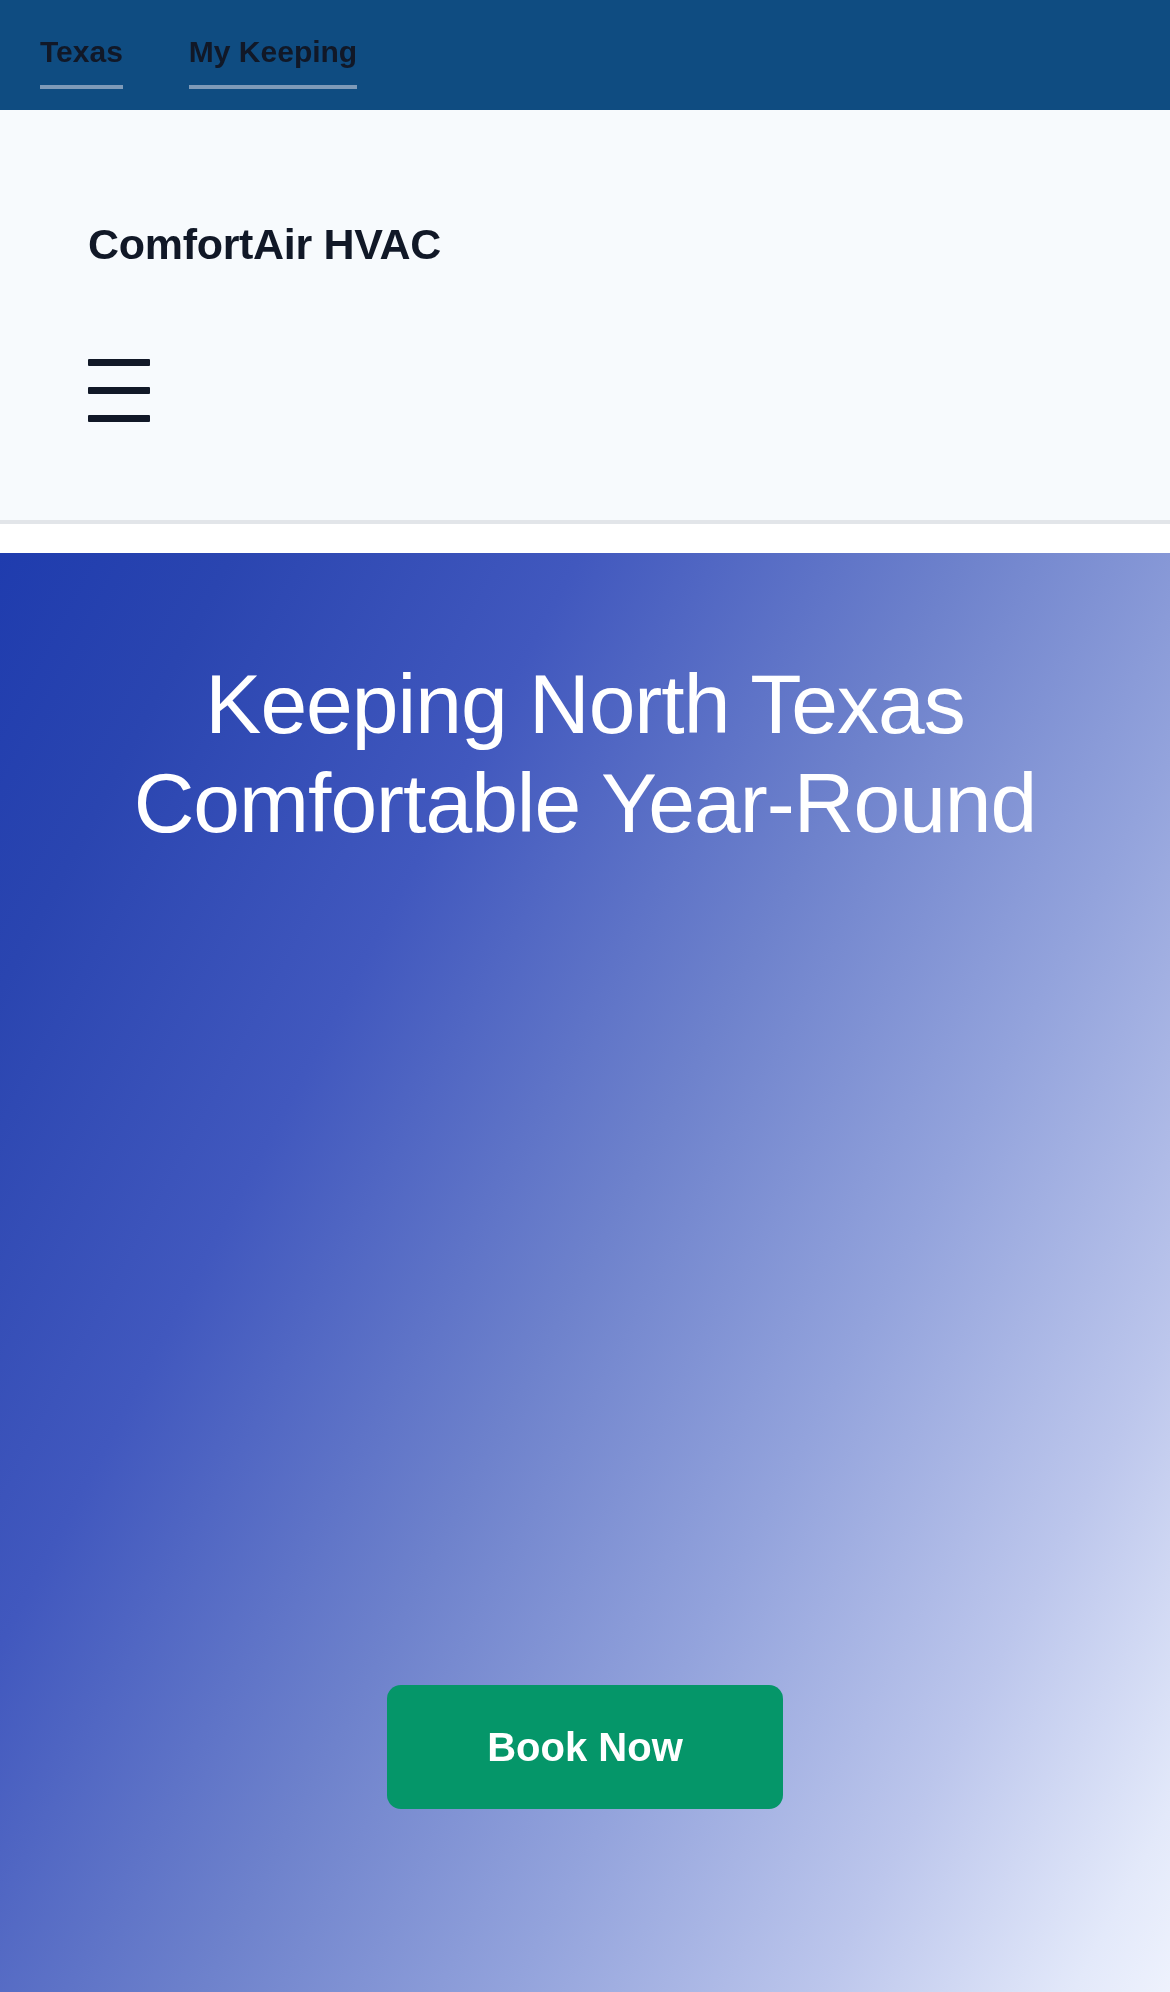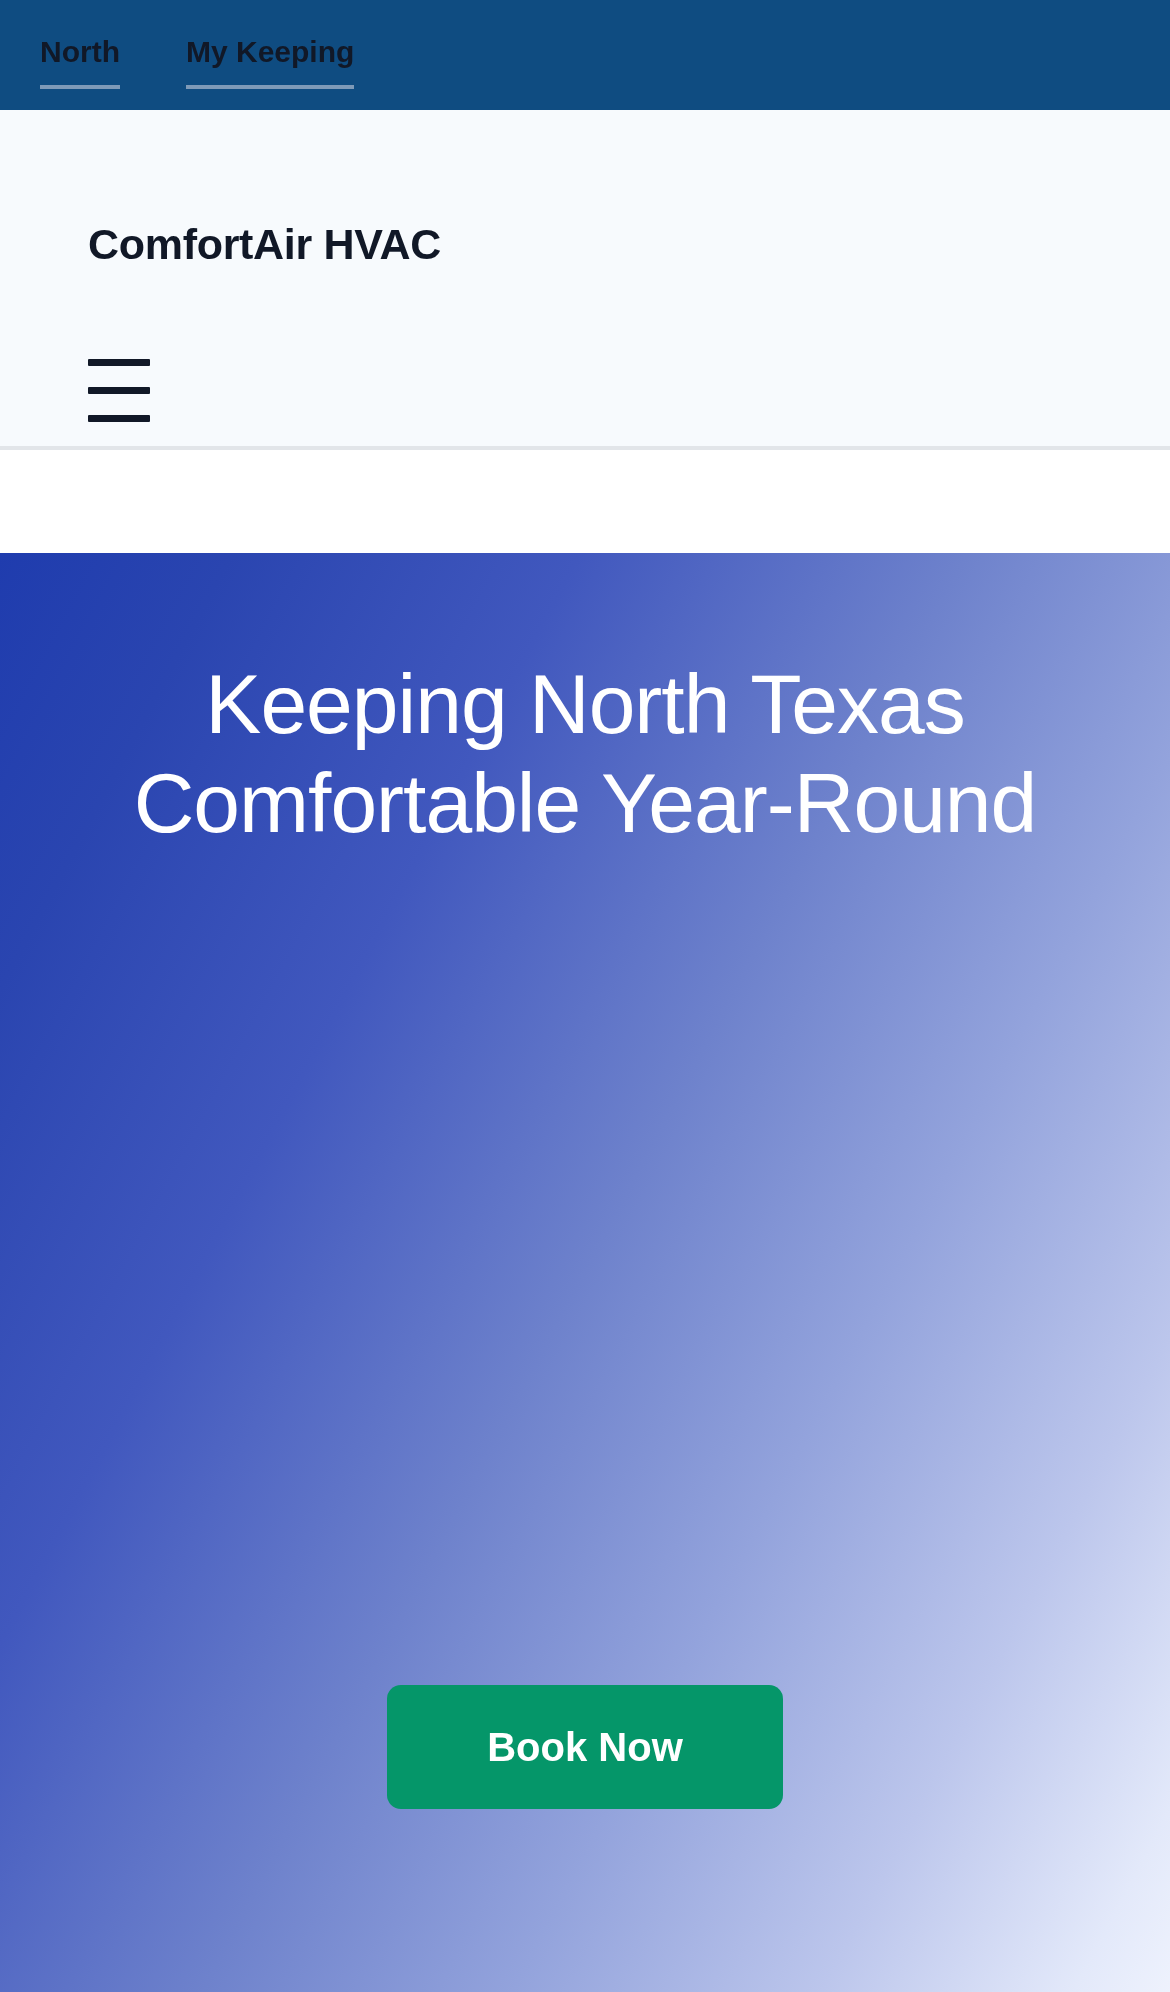--- a/index.html
+++ b/index.html
@@ -53,21 +53,21 @@
   }
 
   .topbar-link.call { margin-right: 66px; }
   .topbar-link.ask  { margin-right: auto; }
 
   
   .site-header {
     position: absolute;
     left: 0; top: 110px;
     width: 1170px;
-    height: 340px;
+    height: 414px;
     background: #F7FAFD;
     border-bottom: 4px solid #E2E5E9;
   }
 
   .brand {
     position: absolute;
     left: 88px;
     top: 110px;
     font-size: 43px;
     font-weight: 700;
@@ -162,21 +162,21 @@
     line-height: 1;
     font-family: "Liberation Sans", sans-serif;
   }
 </style>
 </head>
 <body>
 
 <div class="page">
 
   <div class="topbar">
-    <a class="topbar-link call" href="#">North</a>
+    <a class="topbar-link call" href="#">Texas</a>
     <a class="topbar-link account" href="#">My Keeping</a>
   </div>
 
   <header class="site-header">
     <div class="brand">ComfortAir HVAC</div>
 
     <button class="hamburger">
       <span class="bar"></span>
       <span class="bar"></span>
       <span class="bar"></span>

